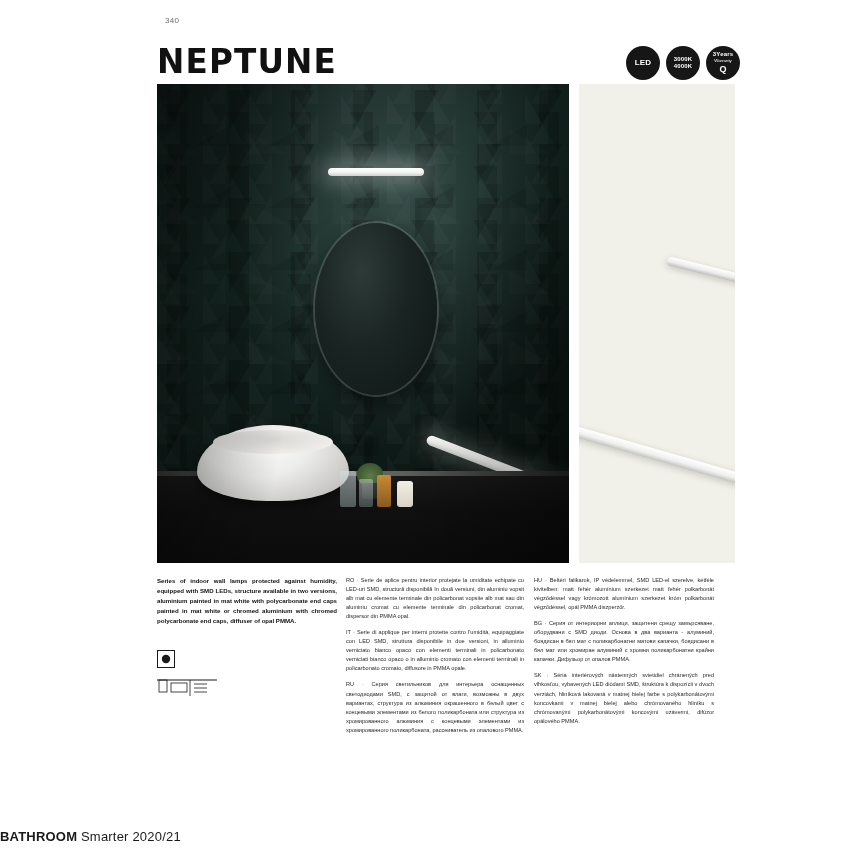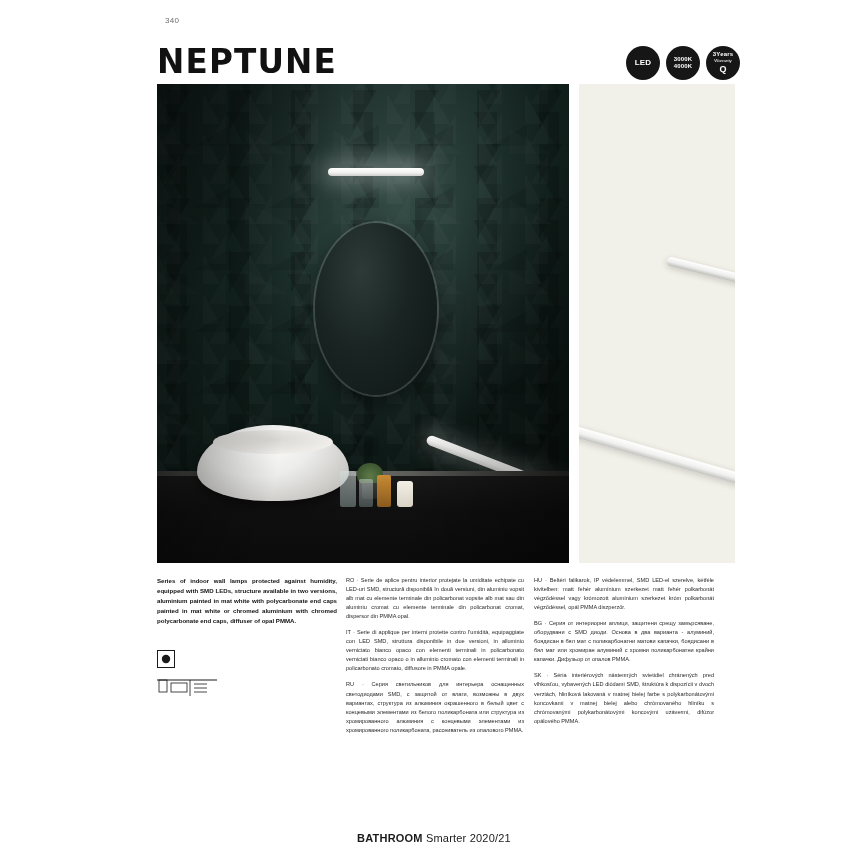--- a/index.html
+++ b/index.html
@@ -287,22 +287,22 @@
     width: 104px;
     height: 52px;
   }
 
   
   .footer {
     position: absolute;
     left: 0;
     right: 0;
     bottom: 24px;
-    text-align: center;
-    font-size: 11px;
+    text-align: left;
+    font-size: 13px;
     letter-spacing: 0.2px;
     color: #1a1a1a;
   }
   .footer .bold { font-weight: bold; }
 </style>
 </head>
 <body>
 
 <div class="page">
 

